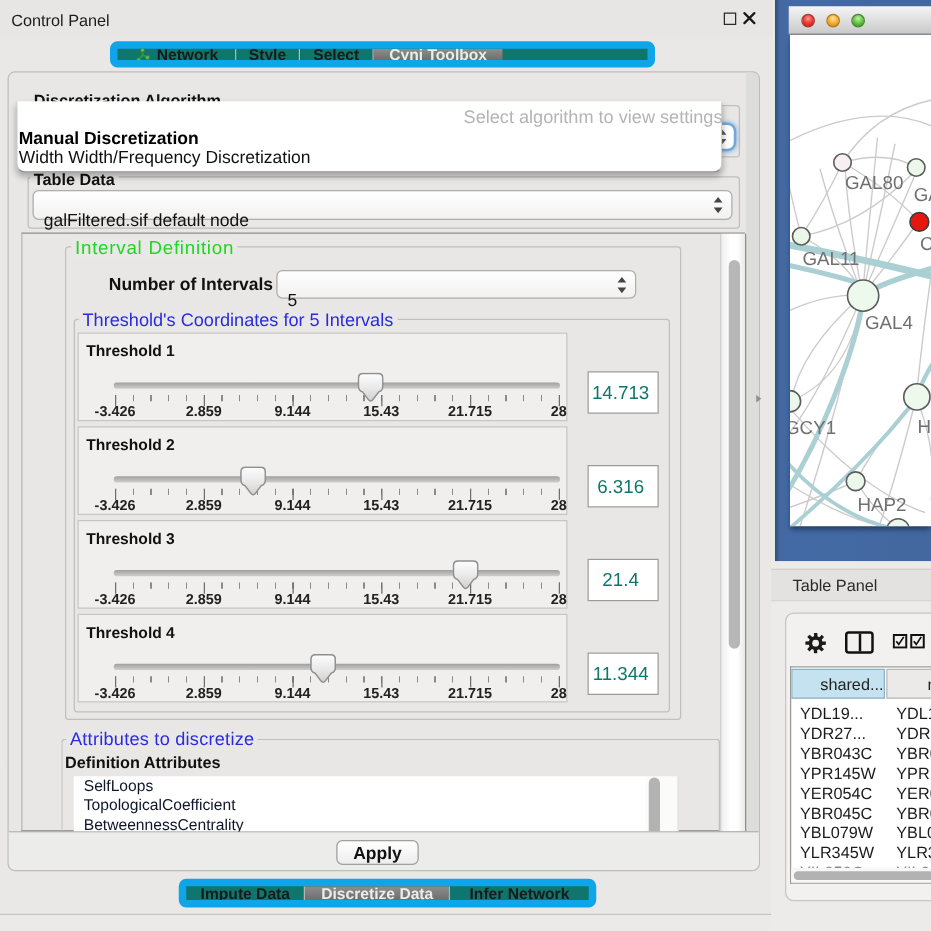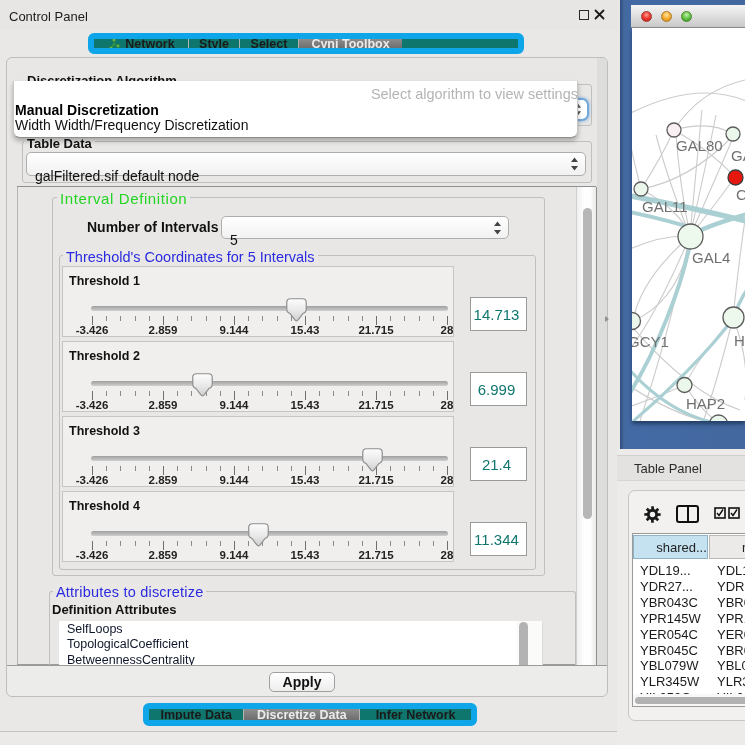--- a/index.html
+++ b/index.html
@@ -141,21 +141,21 @@
   <svg class="thumb" style="left:128.5px;" width="21" height="25" viewBox="0 0 21 25">
     <defs>
         <linearGradient id="tg341" x1="0" y1="0" x2="0" y2="1">
           <stop offset="0" stop-color="#fdfdfd"></stop>
           <stop offset="0.55" stop-color="#e8e8e8"></stop>
           <stop offset="1" stop-color="#cfcfcf"></stop>
         </linearGradient>
       </defs>
     <path d="M4.5 0.75 H16.5 Q20.25 0.75 20.25 4.5 V11 Q20.25 14.5 17 15.5 L12.3 21.7 Q10.5 24 8.7 21.7 L4 15.5 Q0.75 14.5 0.75 11 V4.5 Q0.75 0.75 4.5 0.75 Z" fill="url(#tg341)" stroke="#8e8e8e" stroke-width="1.2"></path>
   </svg>
-  <div class="vbox">6.999</div>
+  <div class="vbox">6.316</div>
 </div>
 <div class="row" style="top:416px;">
   <div class="rlab">Threshold 3</div>
   <div class="track"></div>
   <div class="minor"></div>
   <div class="maj" style="left:29px;"></div>
   <div class="maj" style="left:100px;"></div>
   <div class="maj" style="left:171px;"></div>
   <div class="maj" style="left:242px;"></div>
   <div class="maj" style="left:313px;"></div>

